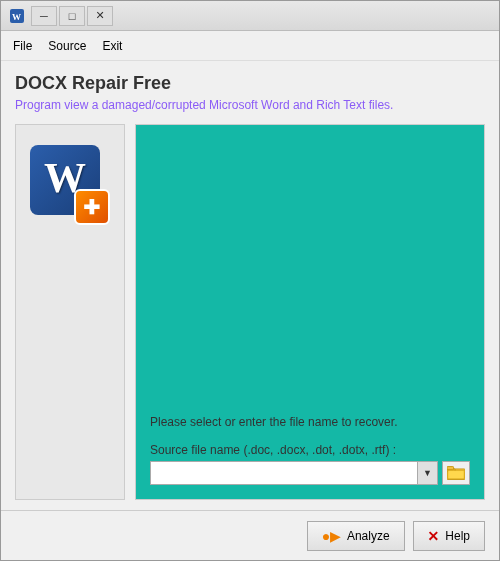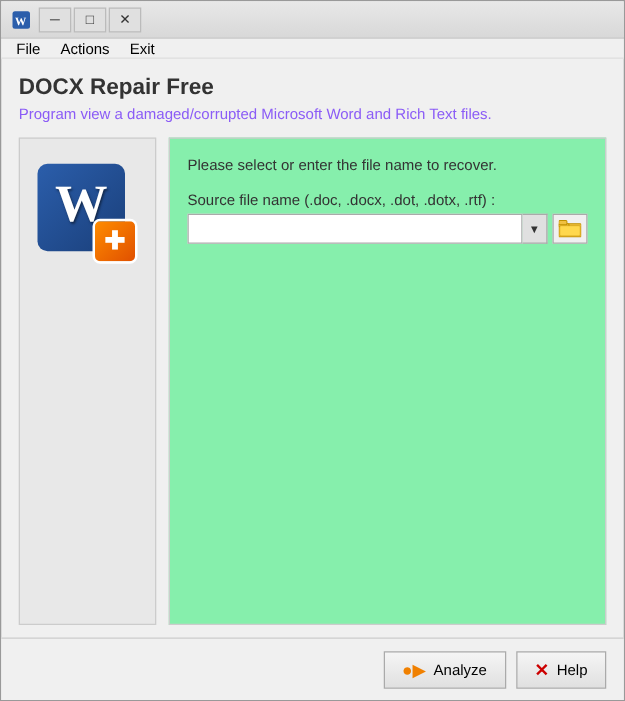--- a/index.html
+++ b/index.html
@@ -62,21 +62,21 @@
       cursor: pointer;
       display: flex;
       align-items: center;
       justify-content: center;
       font-size: 11px;
       color: #333;
     }
 
     .menu-bar {
       background: #f0f0f0;
-      height: 16px;
+      height: 30px;
       display: flex;
       align-items: center;
       padding: 0 4px;
       border-bottom: 1px solid #ddd;
       flex-shrink: 0;
     }
 
     .menu-item {
       padding: 2px 8px;
       cursor: pointer;
@@ -170,25 +170,26 @@
 
     .repair-cross {
       color: white;
       font-size: 20px;
       font-weight: bold;
       line-height: 1;
     }
 
     .right-panel {
       flex: 1;
-      background: #86efac;
+      background: #14b8a6;
       border: 1px solid #ccc;
       padding: 14px;
       display: flex;
       flex-direction: column;
+      justify-content: flex-end;
     }
 
     .panel-instruction {
       font-size: 12px;
       color: #333;
       margin-bottom: 14px;
     }
 
     .field-label {
       font-size: 12px;
@@ -297,21 +298,21 @@
     </div>
     <div class="title-bar-controls">
       <button class="title-bar-btn">─</button>
       <button class="title-bar-btn">□</button>
       <button class="title-bar-btn close">✕</button>
     </div>
   </div>
 
   <div class="menu-bar">
     <div class="menu-item">File</div>
-    <div class="menu-item">Actions</div>
+    <div class="menu-item">Source</div>
     <div class="menu-item">Exit</div>
   </div>
 
   <div class="content-area">
     <div class="app-title">DOCX Repair Free</div>
     <div class="app-subtitle">Program view a damaged/corrupted Microsoft Word and Rich Text files.</div>
 
     <div class="main-panel">
 
       <div class="left-panel">

